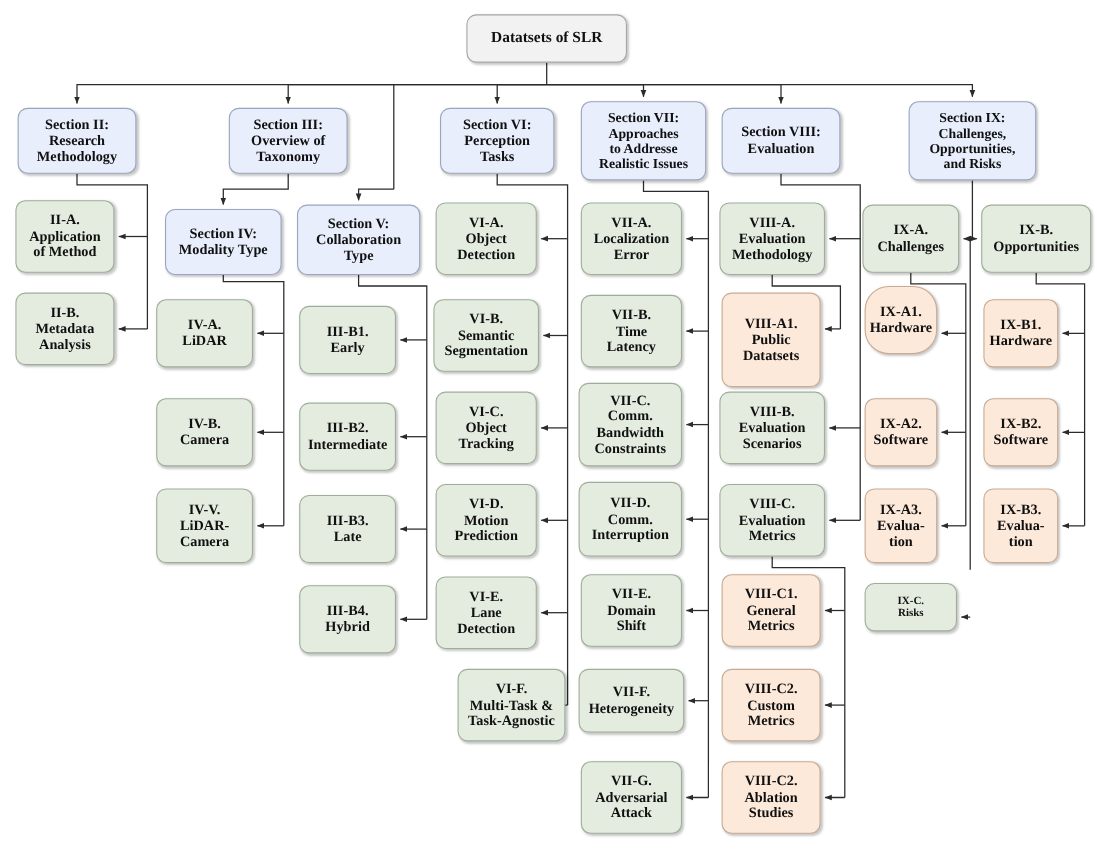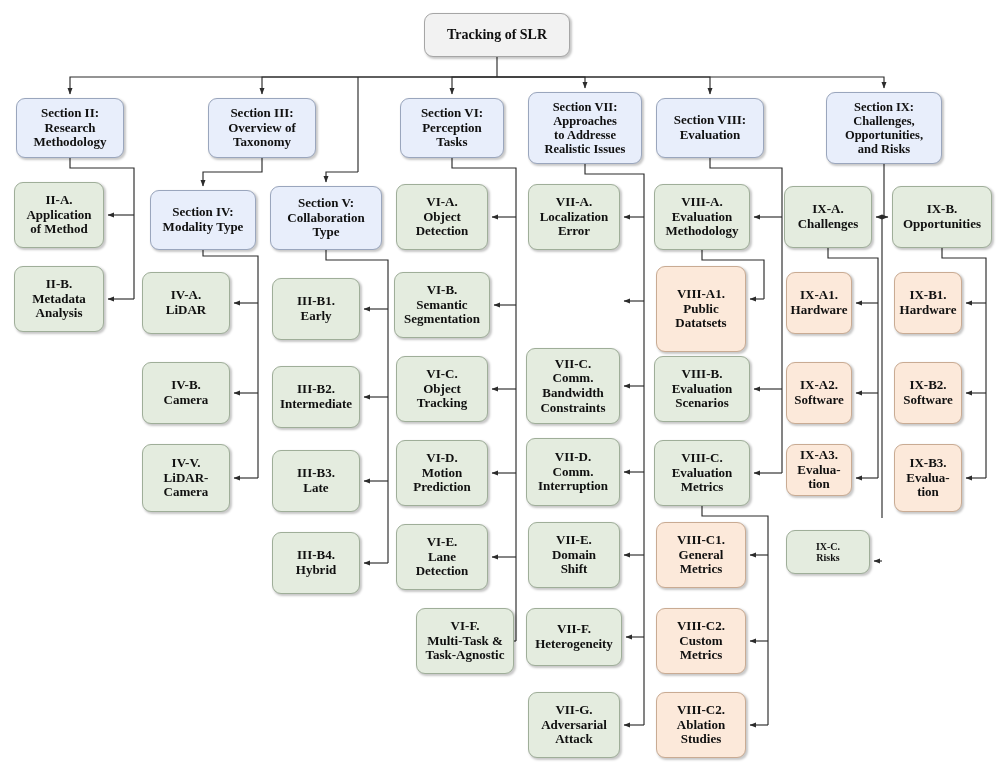--- a/index.html
+++ b/index.html
@@ -85,21 +85,21 @@
         <path d="M882,217 L888,217" marker-end="url(#arrowhead)"></path>
         <path d="M882,217 L882,518"></path>
         <path d="M942,248 L942,258 L986,258 L986,478"></path>
         <path d="M986,303 L966,303" marker-end="url(#arrowhead)"></path>
         <path d="M986,393 L966,393" marker-end="url(#arrowhead)"></path>
         <path d="M986,478 L966,478" marker-end="url(#arrowhead)"></path>
         <path d="M882,561 L874,561" marker-end="url(#arrowhead)"></path>
       </g>
   </svg>
 <div class="node n-root" style="left: 424px; top: 13px; width: 146px; height: 44px; font-size: 14px;">
-      <span>Tracking of SLR</span>
+      <span>Datatsets of SLR</span>
     </div>
     <div class="node n-blue" style="left: 16px; top: 98px; width: 108px; height: 60px; font-size: 13px;">
       <span>Section II:<br>Research<br>Methodology</span>
     </div>
     <div class="node n-blue" style="left: 208px; top: 98px; width: 108px; height: 60px; font-size: 13px;">
       <span>Section III:<br>Overview of<br>Taxonomy</span>
     </div>
     <div class="node n-blue" style="left: 400px; top: 98px; width: 104px; height: 60px; font-size: 13px;">
       <span>Section VI:<br>Perception<br>Tasks</span>
     </div>
@@ -159,20 +159,23 @@
     </div>
     <div class="node n-green" style="left: 396px; top: 524px; width: 92px; height: 66px; font-size: 13px;">
       <span>VI-E.<br>Lane<br>Detection</span>
     </div>
     <div class="node n-green" style="left: 392px; top: 608px; width: 98px; height: 66px; font-size: 13px; margin-left: 24px;">
       <span>VI-F.<br>Multi-Task &amp;<br>Task-Agnostic</span>
     </div>
     <div class="node n-green" style="left: 528px; top: 184px; width: 92px; height: 66px; font-size: 13px;">
       <span>VII-A.<br>Localization<br>Error</span>
     </div>
+    <div class="node n-green" style="left: 528px; top: 268px; width: 92px; height: 66px; font-size: 13px;">
+      <span>VII-B.<br>Time<br>Latency</span>
+    </div>
     <div class="node n-green" style="left: 526px; top: 348px; width: 94px; height: 76px; font-size: 13px; font-family: Liberation Serif, serif;">
       <span>VII-C.<br>Comm.<br>Bandwidth<br>Constraints</span>
     </div>
     <div class="node n-green" style="left: 526px; top: 438px; width: 94px; height: 68px; font-size: 13px;">
       <span>VII-D.<br>Comm.<br>Interruption</span>
     </div>
     <div class="node n-green" style="left: 528px; top: 522px; width: 92px; height: 66px; font-size: 13px; font-family: Liberation Serif, serif;">
       <span>VII-E.<br>Domain<br>Shift</span>
     </div>
     <div class="node n-green" style="left: 526px; top: 608px; width: 96px; height: 58px; font-size: 13px;">
@@ -201,27 +204,27 @@
     </div>
     <div class="node n-peach" style="left: 656px; top: 692px; width: 90px; height: 66px; font-size: 13px;">
       <span>VIII-C2.<br>Ablation<br>Studies</span>
     </div>
     <div class="node n-green" style="left: 784px; top: 186px; width: 88px; height: 62px; font-size: 13px;">
       <span>IX-A.<br>Challenges</span>
     </div>
     <div class="node n-green" style="left: 892px; top: 186px; width: 100px; height: 62px; font-size: 13px;">
       <span>IX-B.<br>Opportunities</span>
     </div>
-    <div class="node n-peach" style="left: 786px; top: 272px; width: 66px; height: 62px; font-size: 13px;">
+    <div class="node n-peach" style="left: 786px; top: 260px; width: 66px; height: 62px; font-size: 13px; border-radius: 22px;">
       <span>IX-A1.<br>Hardware</span>
     </div>
     <div class="node n-peach" style="left: 786px; top: 362px; width: 66px; height: 62px; font-size: 13px;">
       <span>IX-A2.<br>Software</span>
     </div>
-    <div class="node n-peach" style="left: 786px; top: 444px; width: 66px; height: 52px; font-size: 13px;">
+    <div class="node n-peach" style="left: 786px; top: 444px; width: 66px; height: 68px; font-size: 13px;">
       <span>IX-A3.<br>Evalua-<br>tion</span>
     </div>
     <div class="node n-green" style="left: 786px; top: 530px; width: 84px; height: 44px; font-size: 10px; justify-content: center;">
       <span>IX-C.<br>Risks</span>
     </div>
     <div class="node n-peach" style="left: 894px; top: 272px; width: 68px; height: 62px; font-size: 13px;">
       <span>IX-B1.<br>Hardware</span>
     </div>
     <div class="node n-peach" style="left: 894px; top: 362px; width: 68px; height: 62px; font-size: 13px;">
       <span>IX-B2.<br>Software</span>

